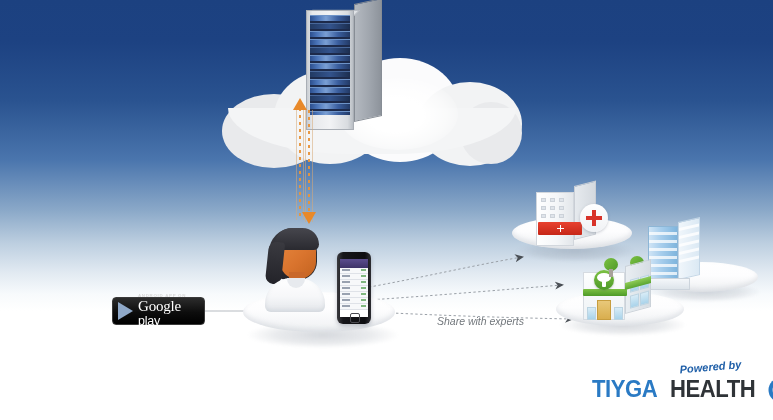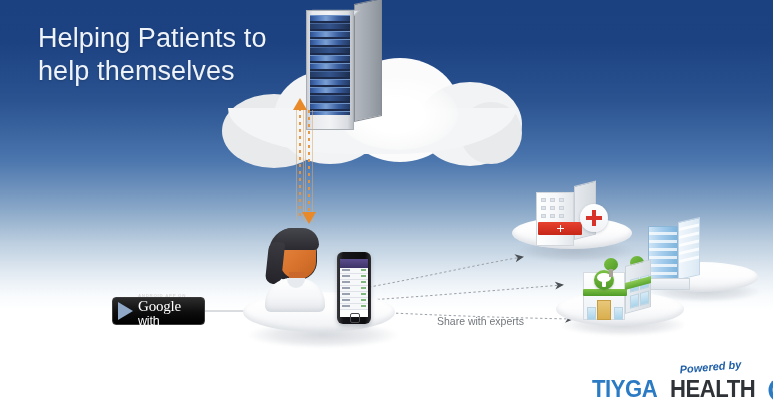--- a/index.html
+++ b/index.html
@@ -311,21 +311,21 @@
   #gp-big{color:#ffffff;font-size:14px;font-family:"Liberation Serif", serif;letter-spacing:-.2px;}
   #gp-big span{font-family:"Liberation Sans", sans-serif;font-size:12.5px;}
 
   
   #self-label{
     position:absolute;left:256px;top:342px;width:140px;text-align:center;
     color:#6e7378;font-size:15px;
   }
   #share-label{
     position:absolute;left:437px;top:315px;
-    color:#72777c;font-size:10.5px;
+    color:#72777c;font-size:10.5px;font-style:italic;
   }
 
   
   #brand{position:absolute;left:592px;top:358px;width:176px;height:46px;}
   #poweredby{
     position:absolute;right:26px;top:0px;
     color:#1f5fa8;font-size:11px;font-style:italic;font-weight:700;
     transform:rotate(-5deg);transform-origin:right bottom;
   }
   #brandline{position:absolute;left:0;top:16px;display:flex;align-items:center;}
@@ -333,22 +333,20 @@
   #b-health{color:#2f3337;font-size:24px;font-weight:700;letter-spacing:-.5px;margin-left:7px;font-family:"Liberation Sans", sans-serif;transform:scaleX(.92);transform-origin:left center;}
   #b-mark{position:relative;margin-left:4px;width:48px;height:30px;}
 </style>
 </head>
 <body>
 
 <div id="stage">
 
   <div id="sky"></div>
 
-  <div id="headline">Helping Patients to
-help themselves</div>
 
   <div id="cloud">
     <div class="puff" style="left:0px;   top:46px; width:104px; height:74px;"></div>
     <div class="puff b" style="left:52px;  top:22px; width:112px; height:94px;"></div>
     <div class="puff c" style="left:118px; top:10px; width:120px; height:104px;"></div>
     <div class="puff b" style="left:196px; top:34px; width:104px; height:84px;"></div>
     <div class="puff" style="left:238px; top:54px; width:62px;  height:62px;"></div>
   </div>
   <div id="cloudbase"></div>
   <div id="cloudglow"></div>
@@ -527,21 +525,21 @@
     <div class="crown"></div>
       <div class="trunk"></div>
   </div>
 
   <div id="share-label">Share with experts</div>
 
   <div id="gplay">
     <div id="gp-tri"></div>
     <div id="gp-txt">
       <div id="gp-small">ANDROID APP ON</div>
-      <div id="gp-big"><span style="font-family:'Liberation Serif',serif;font-size:15px;margin-top:20px;">Google</span><span> with</span></div>
+      <div id="gp-big"><span style="font-family:'Liberation Serif',serif;font-size:15px;margin-top:20px;">Google</span><span> play</span></div>
     </div>
   </div>
 
   <div id="brand">
     <div id="poweredby">Powered by</div>
     <div id="brandline">
       <span id="b-tiyga">TIYGA</span>
       <span id="b-health">HEALTH</span>
       <span id="b-mark">
         <svg width="48" height="30" viewBox="0 0 48 30">

